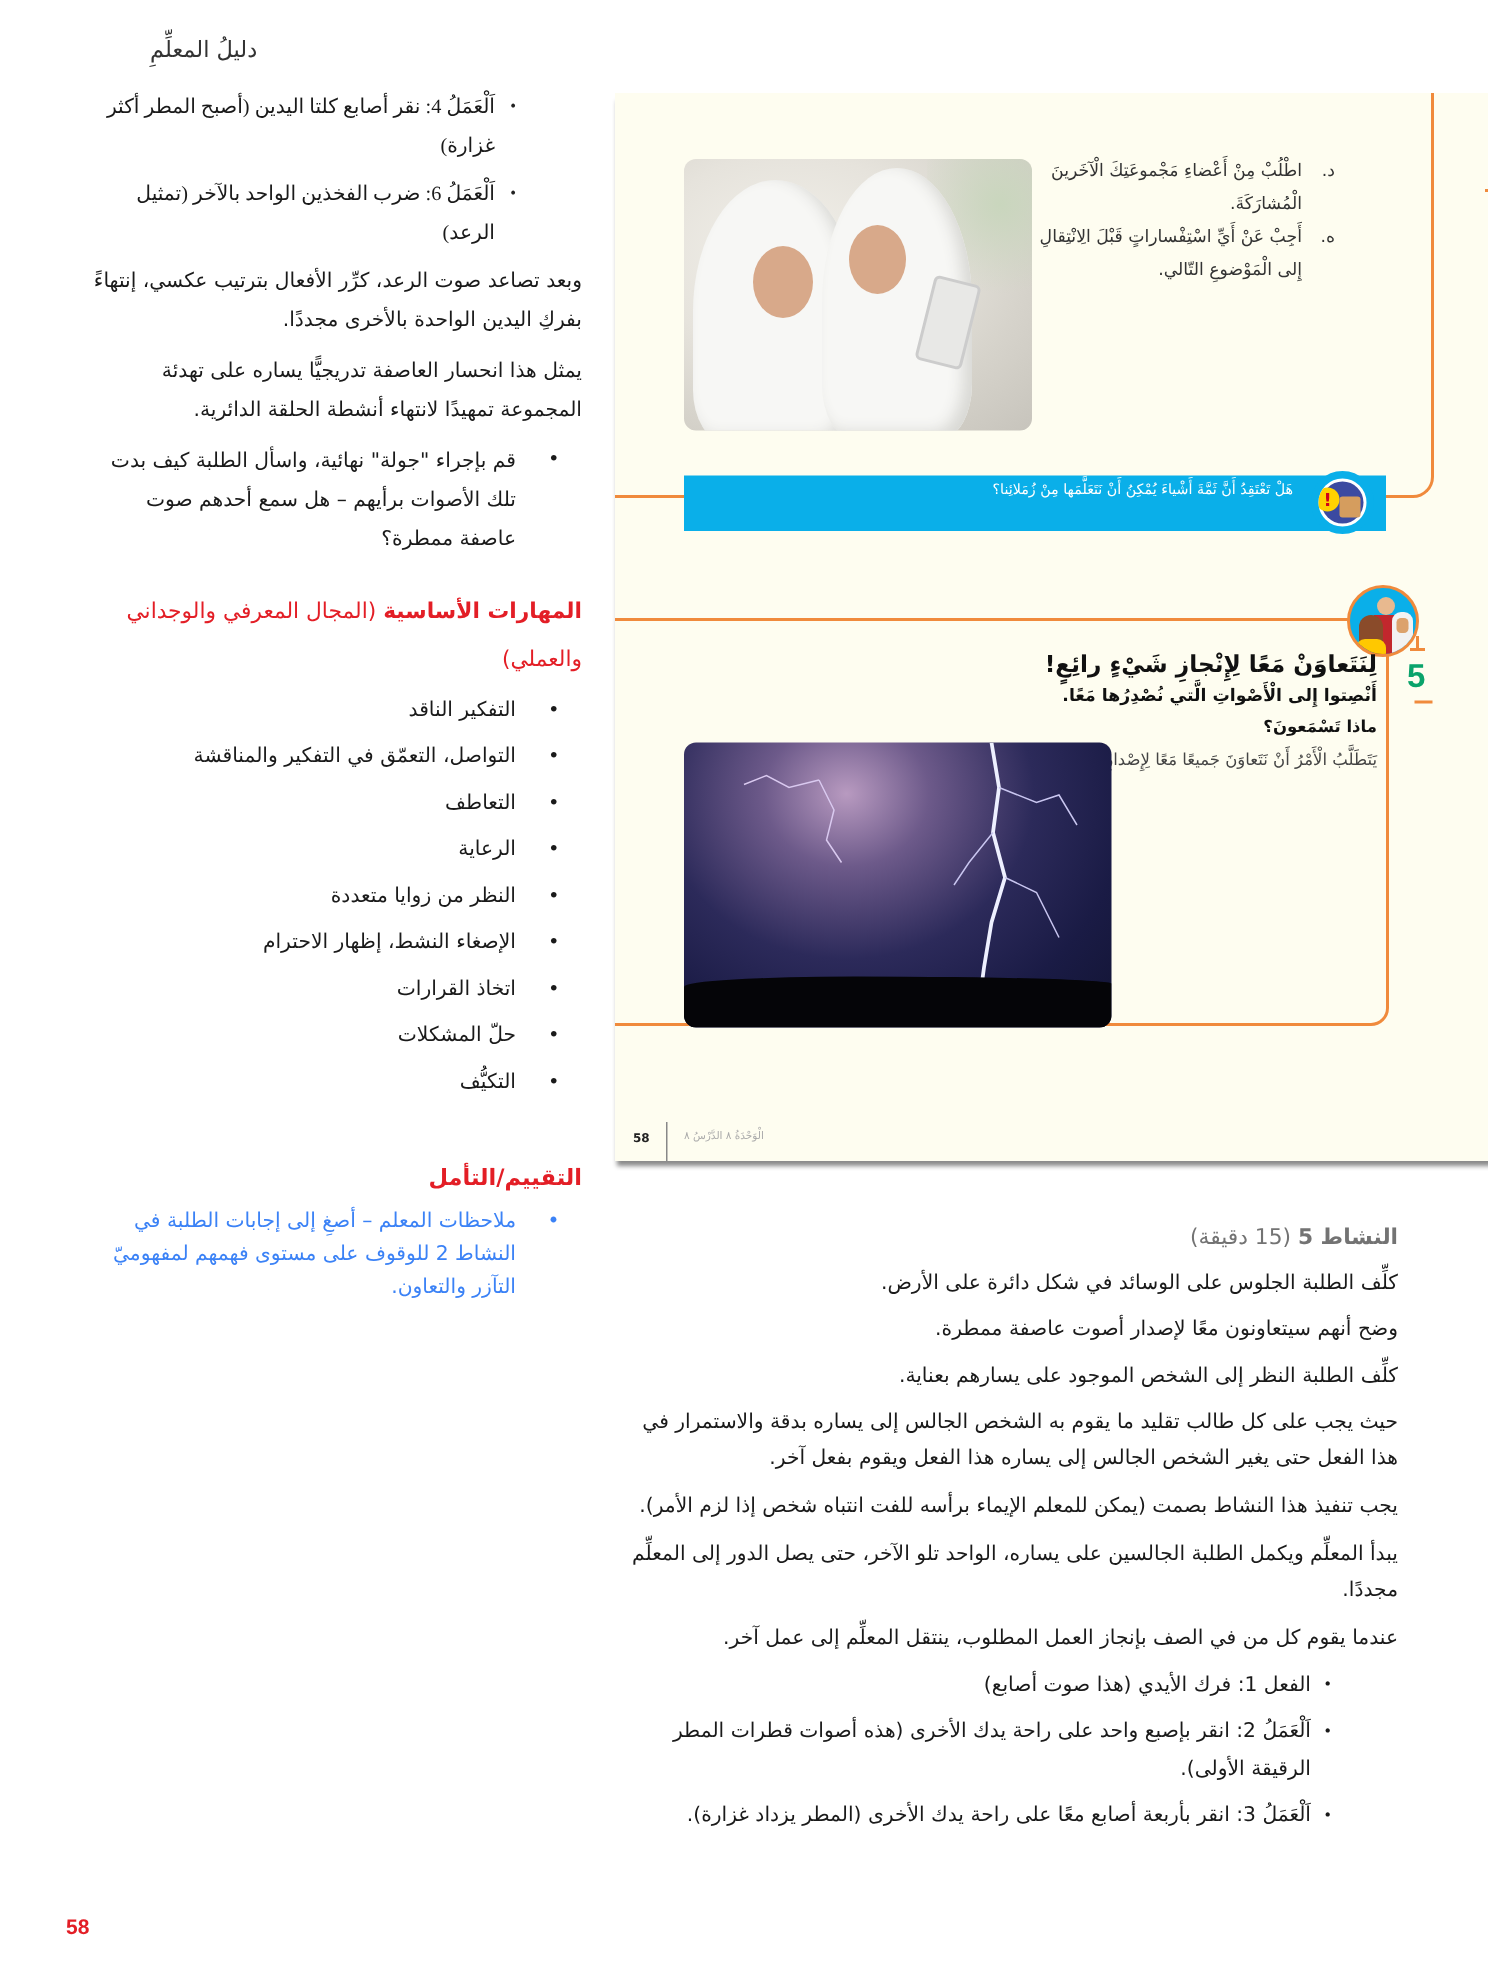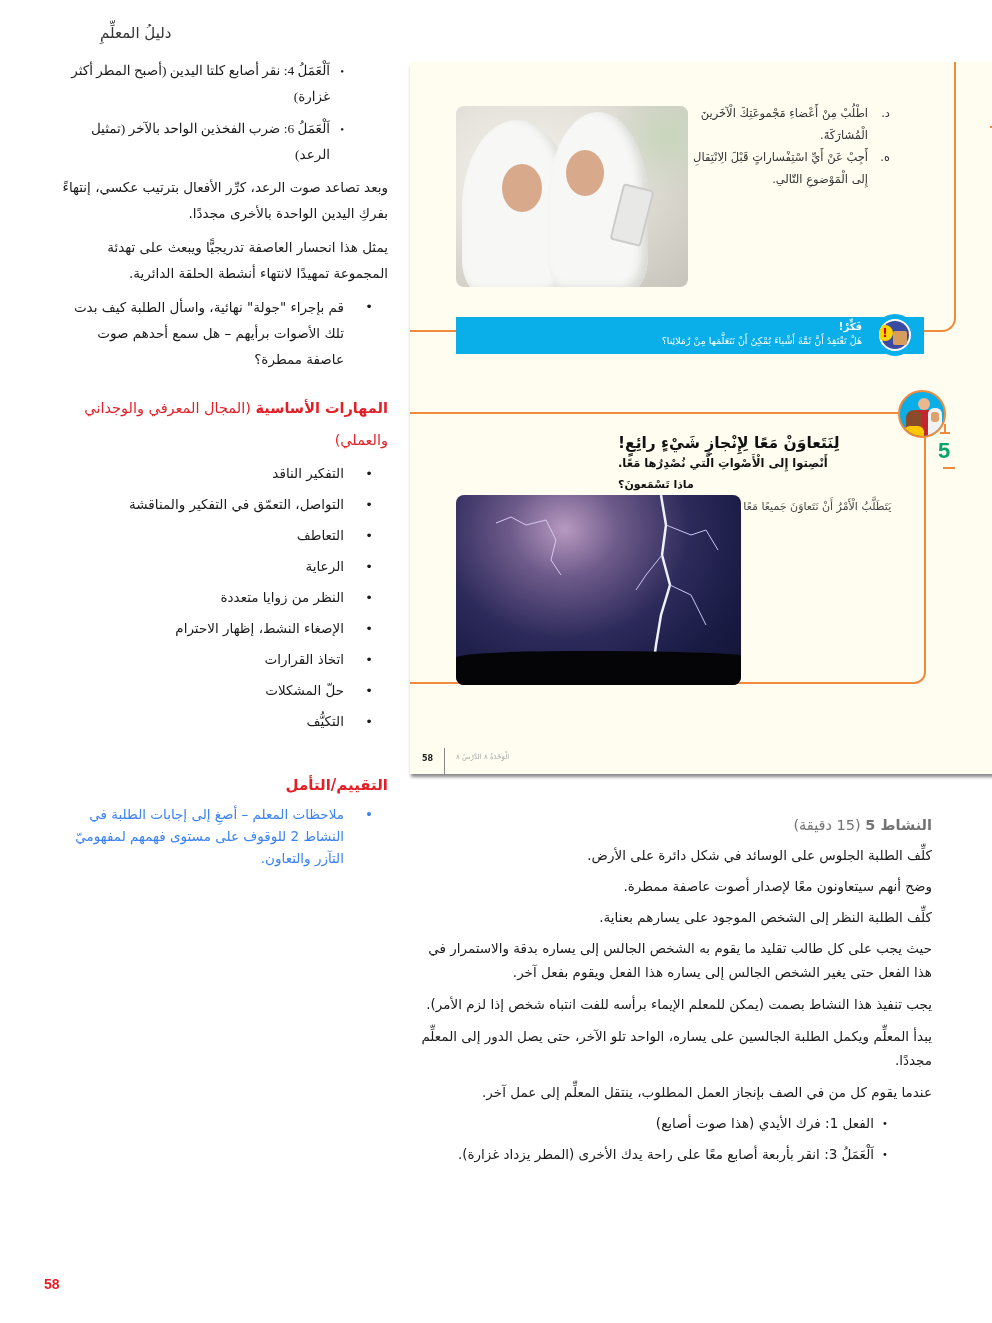--- a/index.html
+++ b/index.html
@@ -59,21 +59,21 @@
   .people-icon .p2 { position: absolute; left: 18px; top: 6px; width: 12px; height: 12px; border-radius: 50%; background: #e8b98f; }
   .people-icon .p2b { position: absolute; left: 16px; top: 18px; width: 16px; height: 30px; background: #c2272d; }
   .people-icon .p3 { position: absolute; left: 28px; top: 16px; width: 14px; height: 30px; background: #f2f2f2; border-radius: 6px 6px 0 0; }
   .people-icon .p3f { position: absolute; left: 31px; top: 20px; width: 8px; height: 10px; background: #dca26c; border-radius: 3px; }
 
   .act-num { position: absolute; left: 528px; top: 376px; font-size: 22px; font-weight: bold; color: #0aa36b; font-family: "Liberation Sans", sans-serif; }
   .num-line-top { position: absolute; left: 534px; top: 362px; width: 2px; height: 10px; background: #f08a3c; }
   .num-line-top .cap { position: absolute; left: -4px; bottom: 0; width: 10px; height: 2px; background: #f08a3c; }
   .num-line-bot { position: absolute; left: 533px; top: 405px; width: 12px; height: 2px; background: #f08a3c; }
 
-  .act-text { position: absolute; right: 82px; top: 370px; width: 300px; direction: rtl; text-align: left; }
+  .act-text { position: absolute; right: 82px; top: 370px; width: 300px; direction: rtl; text-align: right; }
   .act-text .h { font-size: 15.5px; font-weight: bold; line-height: 22px; color: #111; }
   .act-text .s { font-size: 11.5px; font-weight: bold; line-height: 18px; color: #111; }
   .act-text .q { font-size: 11px; font-weight: bold; line-height: 22px; color: #111; margin-top: 2px; }
   .act-text .b { font-size: 11px; line-height: 22px; color: #444; }
 
   .photo-storm { position: absolute; left: 46px; top: 433px; width: 285px; height: 190px; border-radius: 8px; overflow: hidden;
     background: radial-gradient(ellipse at 38% 18%, #b89ac0 0%, #6d5a8a 22%, #2c2a5a 50%, #1a1b45 75%, #121433 100%); }
   .photo-storm .ground { position: absolute; left: 0; bottom: 0; width: 100%; height: 34px; background: #050508; border-radius: 40% 60% 0 0 / 20% 14% 0 0; }
   .photo-storm svg { position: absolute; left: 0; top: 0; }
 
@@ -98,21 +98,21 @@
 <body>
 
 <div class="header-title">دليلُ المعلِّمِ</div>
 
 <div class="left-col">
   <ul class="act-list">
     <li>اَلْعَمَلُ 4: نقر أصابع كلتا اليدين (أصبح المطر أكثر غزارة)</li>
     <li>اَلْعَمَلُ 6: ضرب الفخذين الواحد بالآخر (تمثيل الرعد)</li>
   </ul>
   <p class="para">وبعد تصاعد صوت الرعد، كرِّر الأفعال بترتيب عكسي، إنتهاءً بفركِ اليدين الواحدة بالأخرى مجددًا.</p>
-  <p class="para">يمثل هذا انحسار العاصفة تدريجيًّا ويبعث على تهدئة المجموعة تمهيدًا لانتهاء أنشطة الحلقة الدائرية.</p>
+  <p class="para">يمثل هذا انحسار العاصفة تدريجيًّا يساره على تهدئة المجموعة تمهيدًا لانتهاء أنشطة الحلقة الدائرية.</p>
   <ul class="bullet-list">
     <li>قم بإجراء "جولة" نهائية، واسأل الطلبة كيف بدت تلك الأصوات برأيهم – هل سمع أحدهم صوت عاصفة ممطرة؟</li>
   </ul>
 
   <div class="red-heading">
     <b>المهارات الأساسية</b><span> (المجال المعرفي والوجداني والعملي)</span>
   </div>
   <ul class="skills-list">
     <li>التفكير الناقد</li>
     <li>التواصل، التعمّق في التفكير والمناقشة</li>
@@ -150,21 +150,20 @@
       <span class="mk">د.</span>
       <span>اطْلُبْ مِنْ أَعْضاءِ مَجْموعَتِكَ الْآخَرينَ الْمُشارَكَةَ.</span>
     </div>
     <div class="item">
       <span class="mk">ه.</span>
       <span>أَجِبْ عَنْ أَيِّ اسْتِفْساراتٍ قَبْلَ الِانْتِقالِ إِلى الْمَوْضوعِ التّالي.</span>
     </div>
   </div>
 
   <div class="think-box">
-    <div class="t1">فَكِّرْ!</div>
     <div class="t2">هَلْ تَعْتَقِدُ أَنَّ ثَمَّةَ أَشْياءَ يُمْكِنُ أَنْ نَتَعَلَّمَها مِنْ زُمَلائِنا؟</div>
   </div>
   <div class="think-icon">
     <div class="bg"></div>
     <div class="bang">!</div>
     <div class="book"></div>
   </div>
 
   <div class="people-icon">
     <div class="p2"></div>
@@ -213,17 +212,18 @@
   </div>
   <p>كلِّف الطلبة الجلوس على الوسائد في شكل دائرة على الأرض.</p>
   <p>وضح أنهم سيتعاونون معًا لإصدار أصوت عاصفة ممطرة.</p>
   <p>كلِّف الطلبة النظر إلى الشخص الموجود على يسارهم بعناية.</p>
   <p class="tight">حيث يجب على كل طالب تقليد ما يقوم به الشخص  الجالس إلى يساره بدقة والاستمرار في هذا الفعل حتى يغير الشخص الجالس إلى يساره هذا الفعل ويقوم بفعل آخر.</p>
   <p class="tight">يجب تنفيذ هذا النشاط بصمت (يمكن للمعلم الإيماء برأسه للفت انتباه شخص إذا لزم الأمر).</p>
   <p class="tight">يبدأ المعلِّم ويكمل الطلبة الجالسين على يساره، الواحد تلو الآخر، حتى يصل الدور إلى المعلِّم مجددًا.</p>
   <p>عندما يقوم كل من في الصف بإنجاز العمل المطلوب، ينتقل المعلِّم إلى عمل آخر.</p>
   <ul>
     <li>الفعل 1: فرك الأيدي (هذا صوت أصابع)</li>
+    <li>اَلْعَمَلُ 2: انقر بإصبع واحد على راحة يدك الأخرى (هذه أصوات قطرات المطر الرقيقة الأولى).</li>
     <li>اَلْعَمَلُ 3: انقر بأربعة أصابع معًا على راحة يدك الأخرى (المطر يزداد غزارة).</li>
   </ul>
 </div>
 
 <div class="footer-page">58</div>
 
 </body></html>

